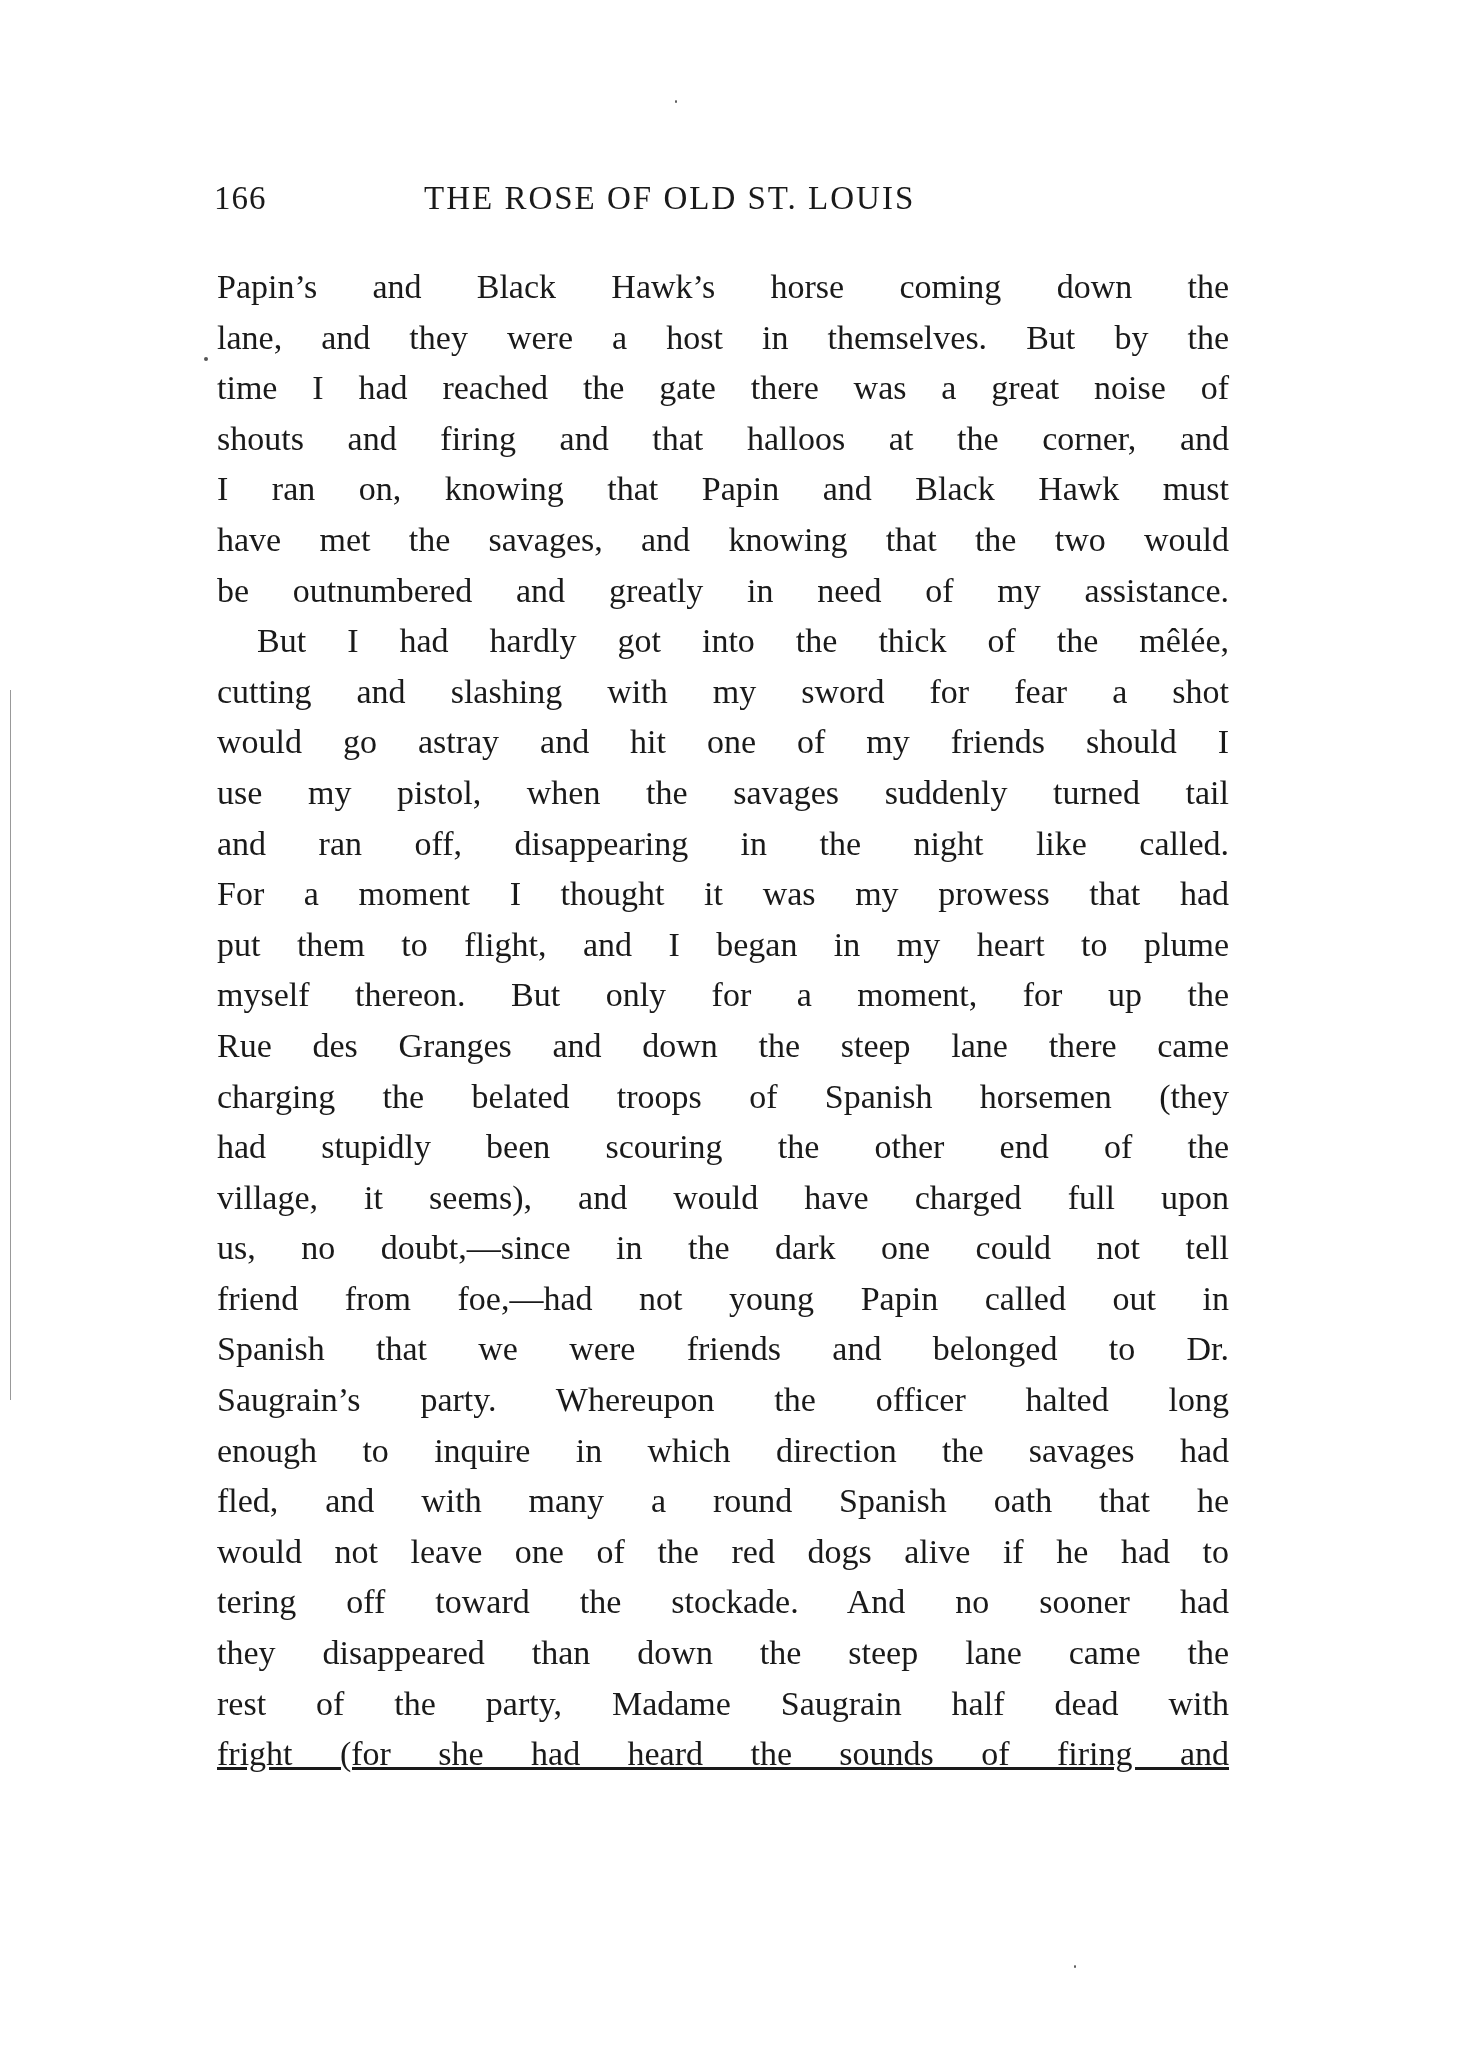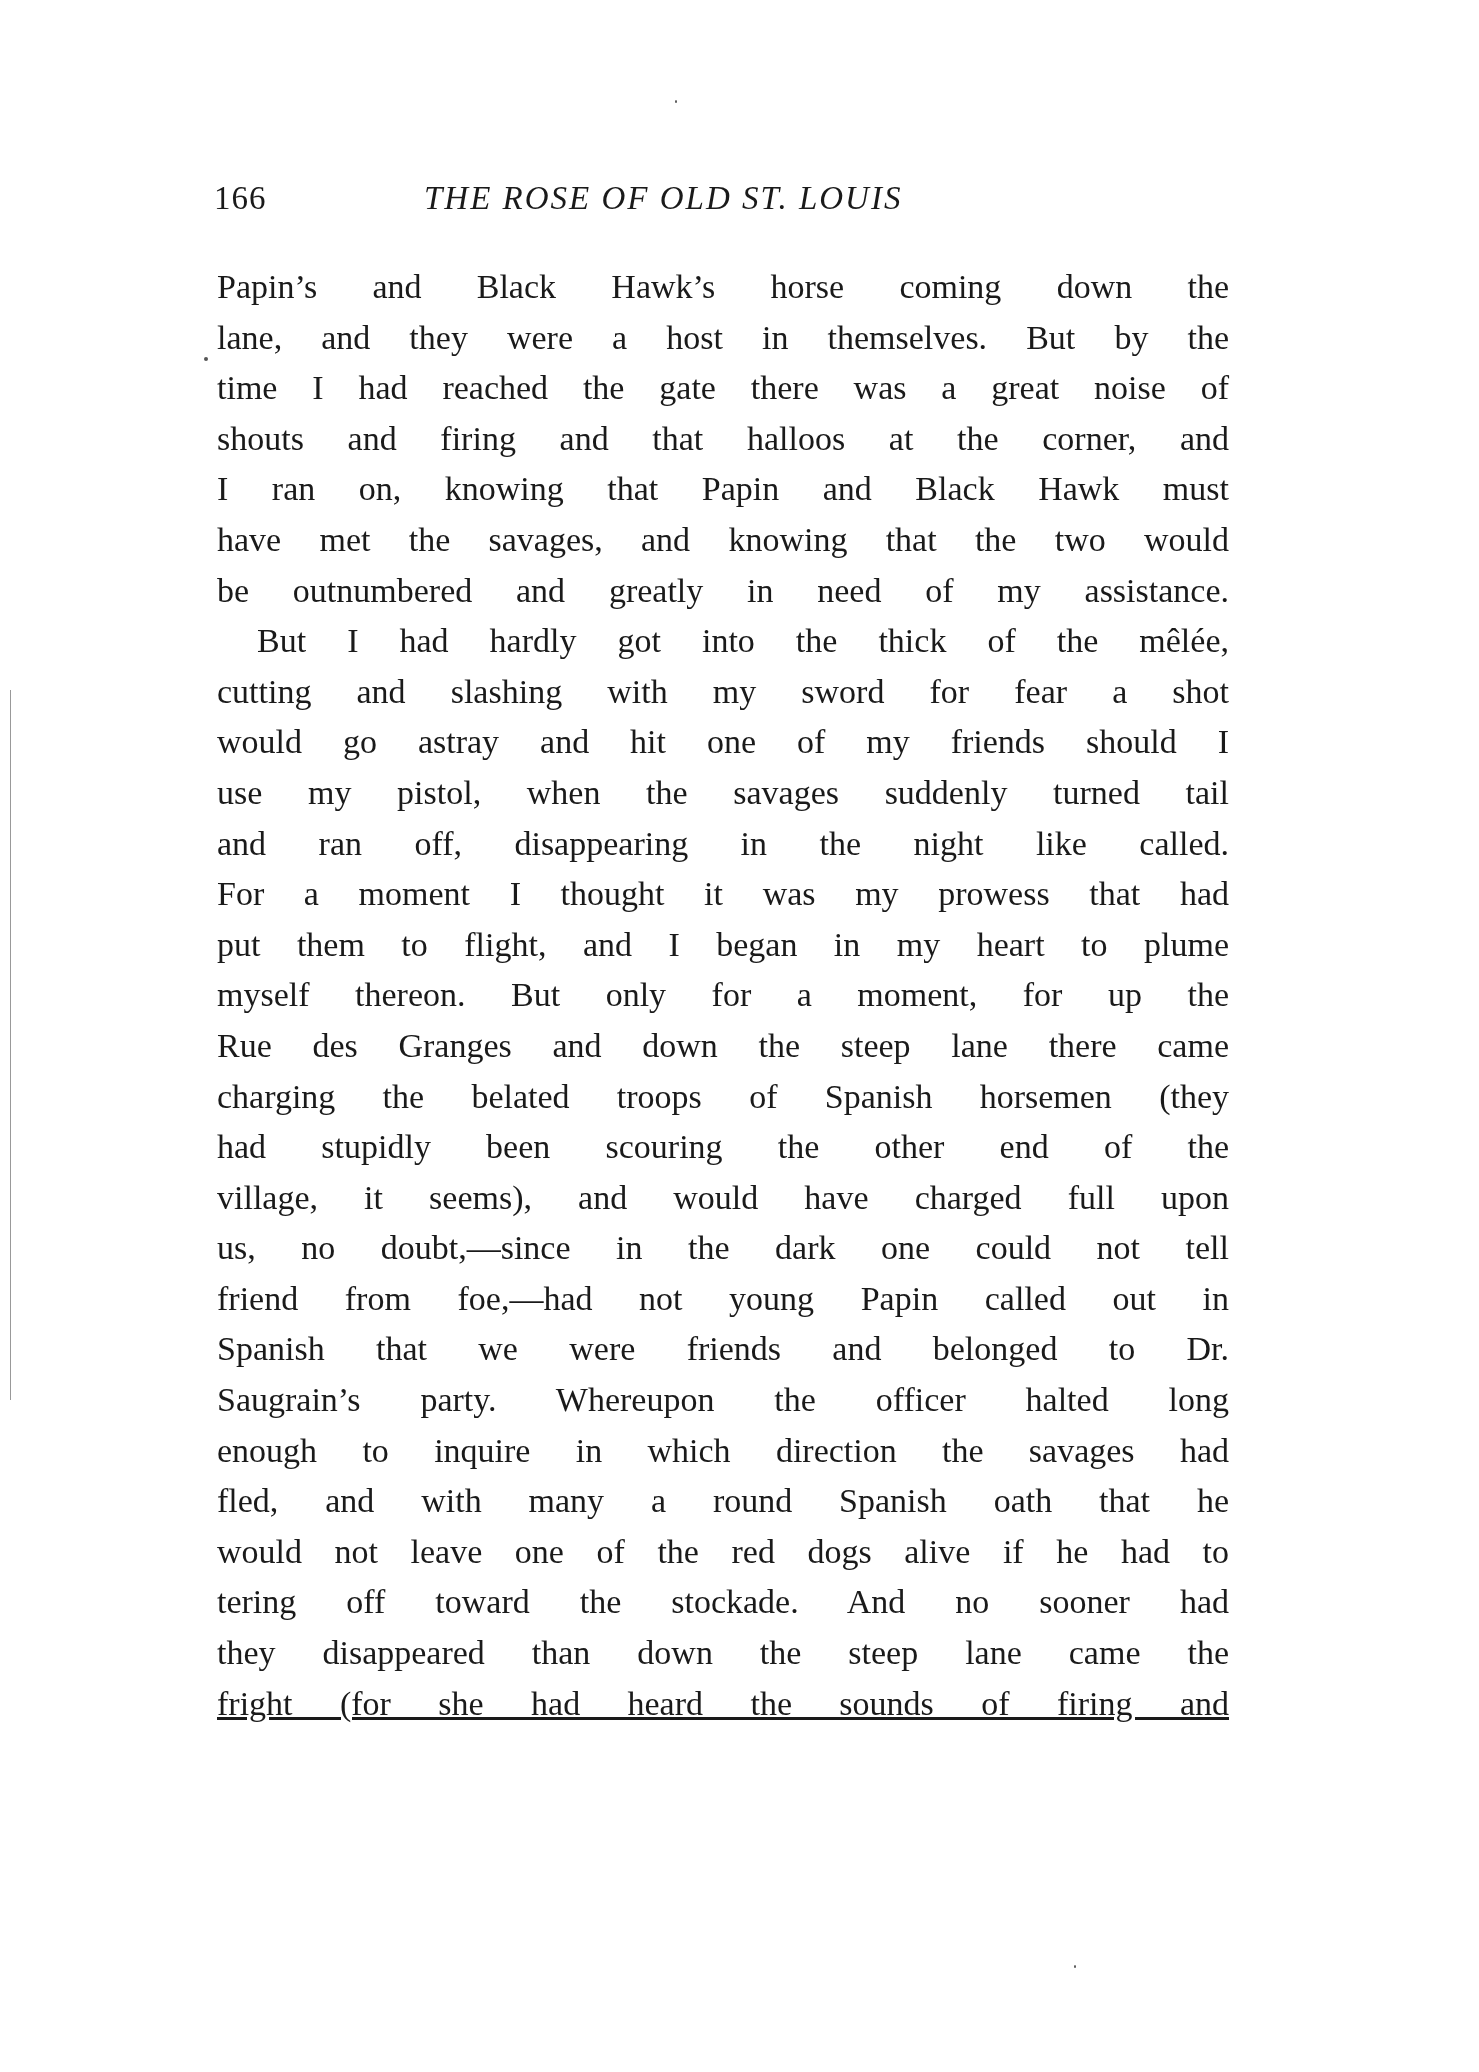--- a/index.html
+++ b/index.html
@@ -32,21 +32,20 @@
   .page-number {
     position: absolute;
     left: 0;
     top: 0;
   }
   .header-title {
     position: absolute;
     left: 210px;
     top: 0;
     letter-spacing: 2px;
-    font-style: italic;
   }
   .body-text {
     position: absolute;
     left: 213px;
     top: 262px;
     width: 1012px;
   }
   .line {
     display: block;
     height: 50.6px;
@@ -111,20 +110,21 @@
       <span class="line">village, it seems), and would have charged full upon</span>
       <span class="line">us, no doubt,—since in the dark one could not tell</span>
       <span class="line">friend from foe,—had not young Papin called out in</span>
       <span class="line">Spanish that we were friends and belonged to Dr.</span>
       <span class="line">Saugrain’s party.  Whereupon the officer halted long</span>
       <span class="line">enough to inquire in which direction the savages had</span>
       <span class="line">fled, and with many a round Spanish oath that he</span>
       <span class="line">would not leave one of the red dogs alive if he had to</span>
       <span class="line">tering off toward the stockade.  And no sooner had</span>
       <span class="line">they disappeared than down the steep lane came the</span>
+      <span class="line">rest of the party, Madame Saugrain half dead with</span>
       <span class="line last">fright (for she had heard the sounds of firing and</span>
     </div>
   </div>
 
   <div class="artifact dot" style="left:200px; top:357px;"></div>
   <div class="artifact dot" style="left:671px; top:100px; width:2px; height:3px;"></div>
   <div class="artifact dot" style="left:1070px; top:1965px; width:2px; height:3px;"></div>
   <div class="artifact rule" style="left:6px; top:690px; height:710px;"></div>
 </div>
 

